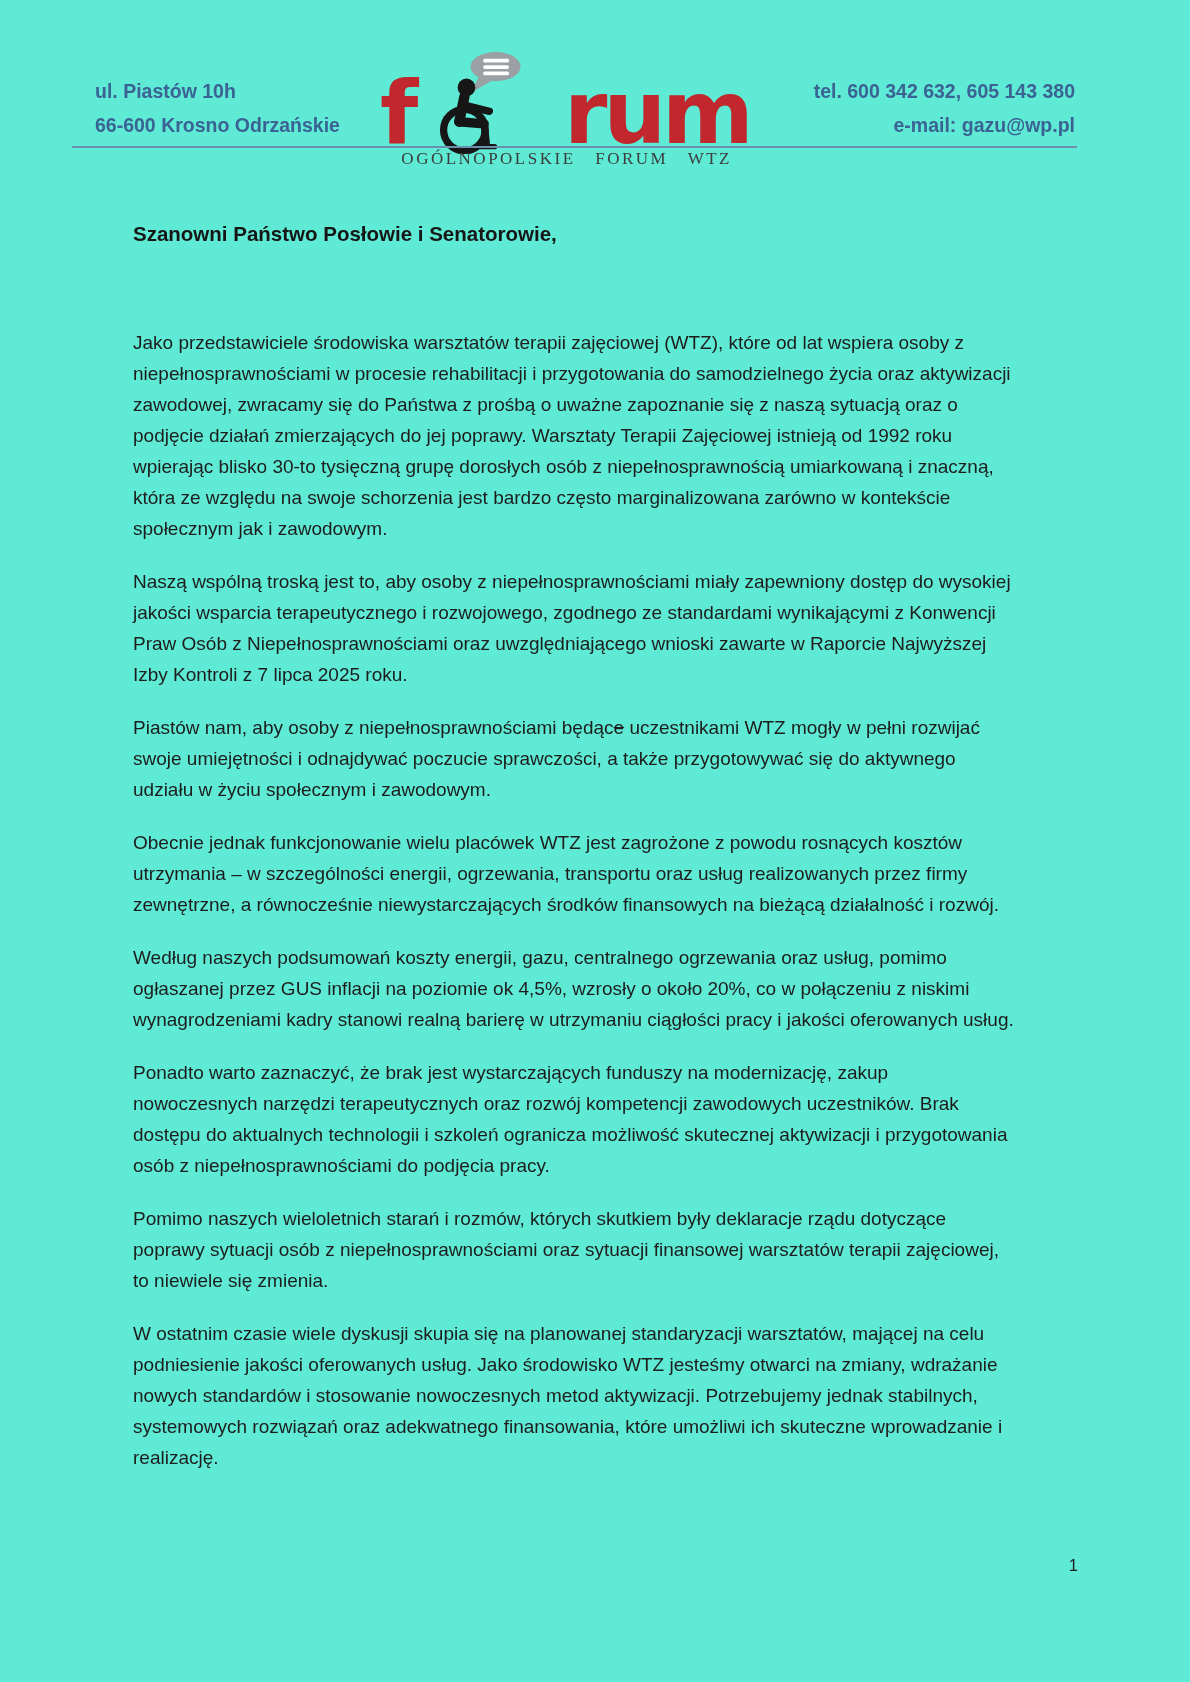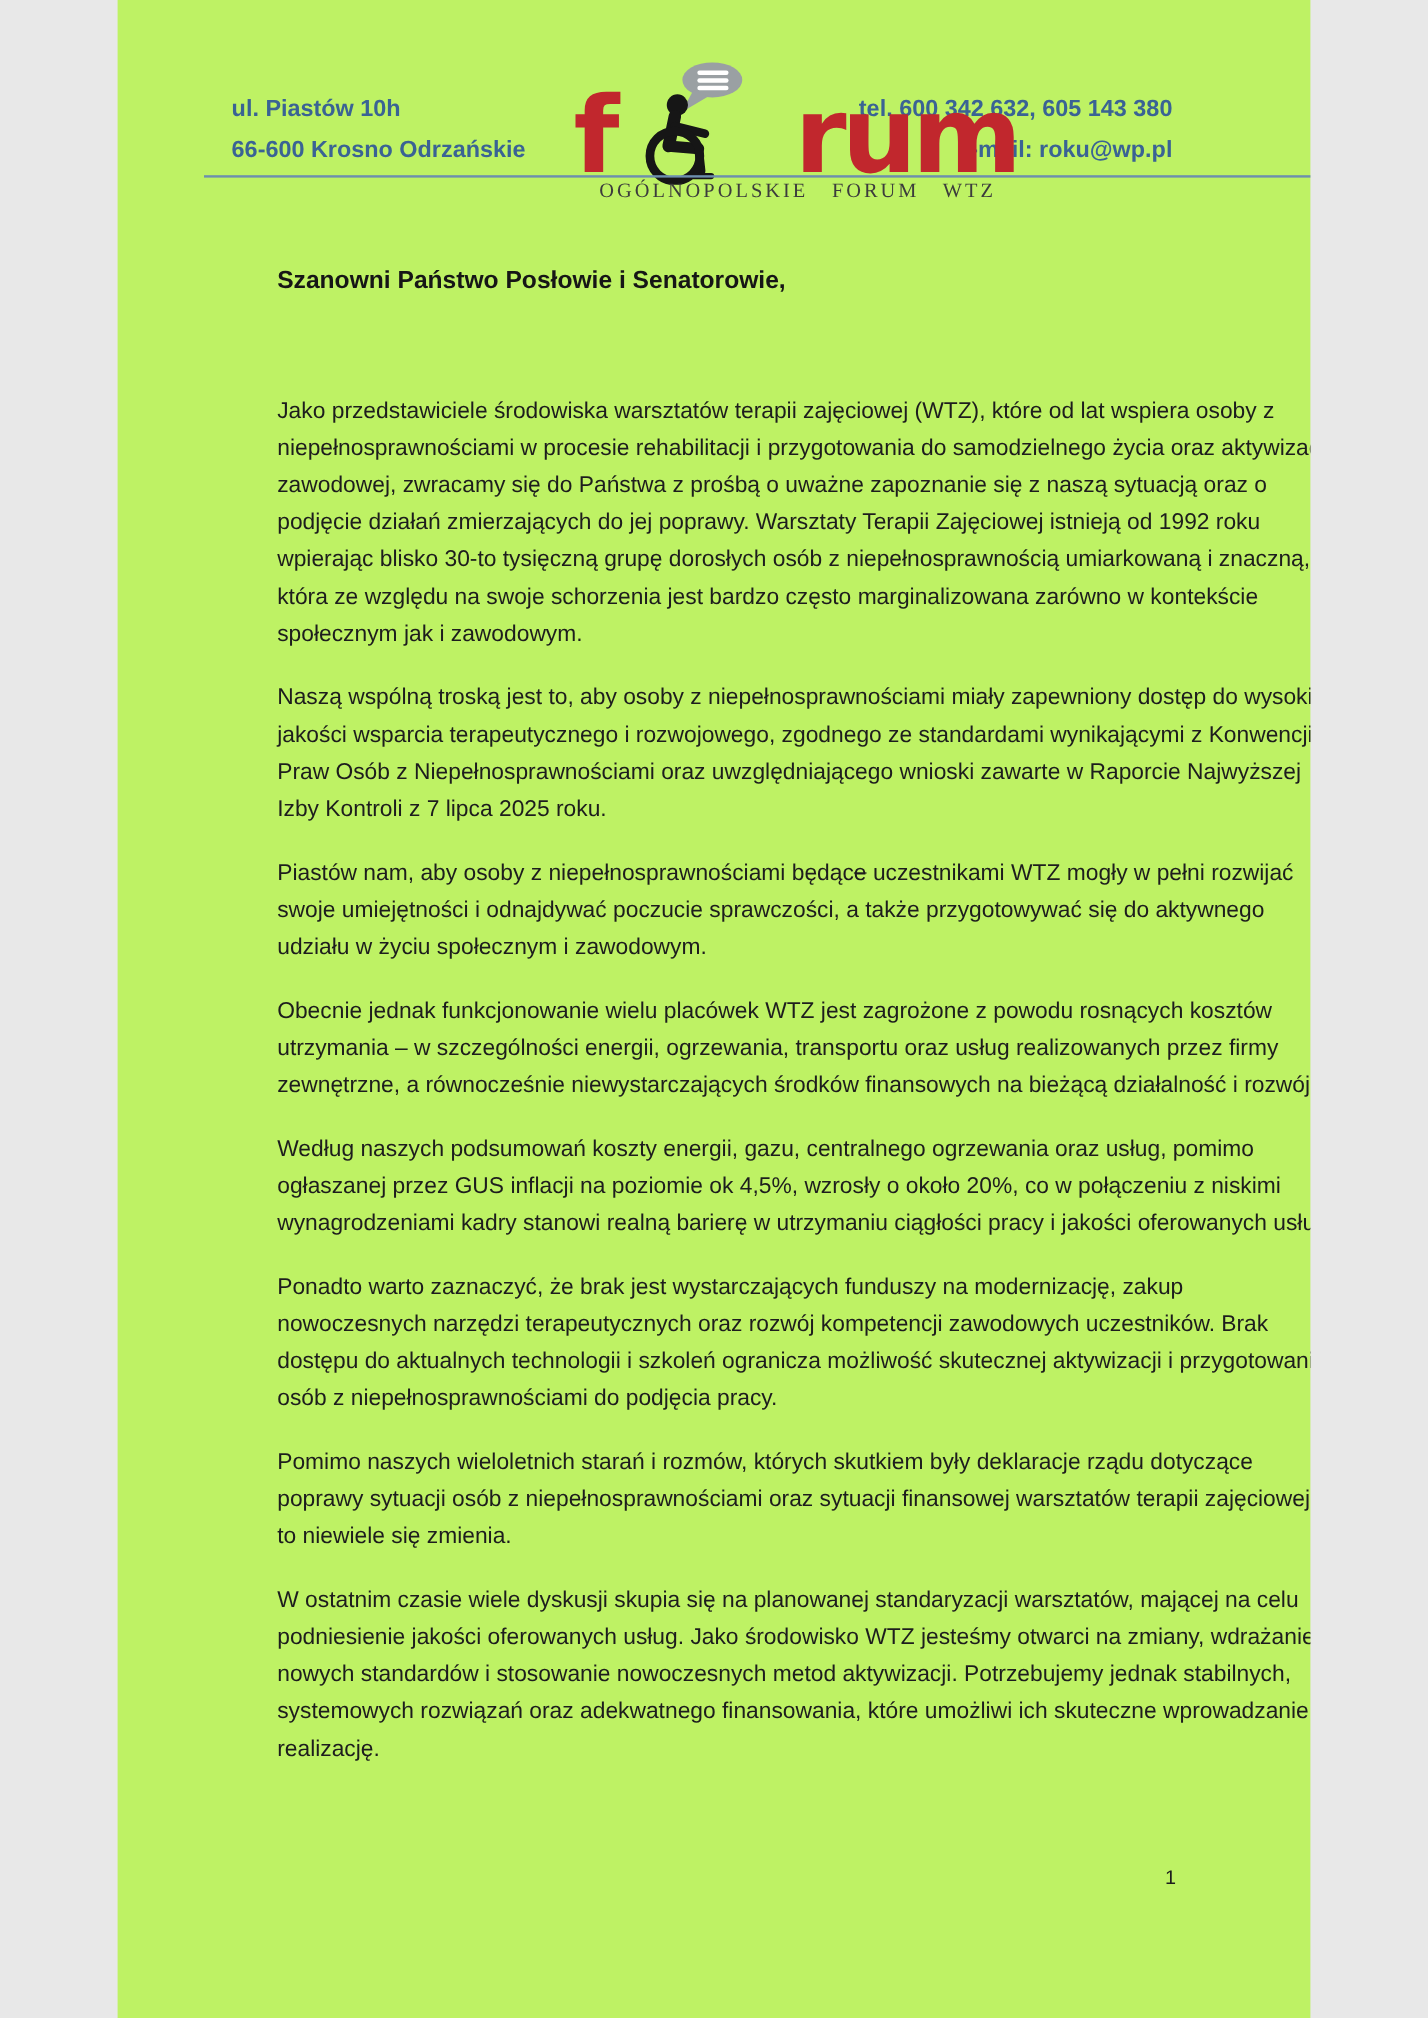--- a/index.html
+++ b/index.html
@@ -1,20 +1,20 @@
 <!DOCTYPE html>
 <html><head>
 <meta charset="utf-8">
 <style>
   * { margin:0; padding:0; box-sizing:border-box; }
   html,body { background:#e8e8e8; }
   .page {
     position:relative;
-    width:994px; height:1682px;
-    background:#bef264;
+    width:1190px; height:1682px;
+    background:#5eead4;
     font-family:"Liberation Sans", sans-serif;
     color:#1d1d1d;
     overflow:hidden;
     margin:0 auto;
   }
   
   .hdr-address {
     position:absolute; left:95px; top:74px;
     color:#3a6394; font-weight:bold; font-size:19.5px; line-height:34px;
     white-space:nowrap;
@@ -69,21 +69,21 @@
 
 <div class="page">
 
   <div class="hdr-address">
     <div>ul. Piastów 10h</div>
     <div>66-600 Krosno Odrzańskie</div>
   </div>
 
   <div class="hdr-contact">
     <div>tel. 600 342 632, 605 143 380</div>
-    <div>e-mail: roku@wp.pl</div>
+    <div>e-mail: gazu@wp.pl</div>
   </div>
 
   <div class="logo">
     <span class="ltr ltr-f">f</span>
     <svg class="chair" width="96" height="104" viewBox="0 0 92 100">
 
       <g>
         <ellipse cx="61" cy="16" rx="24" ry="14" fill="#9aa0a3"></ellipse>
         <path d="M46,24 L36,42 L58,29 Z" fill="#9aa0a3"></path>
         <rect x="49" y="8.5" width="25" height="3.6" rx="1.8" fill="#ffffff"></rect>

